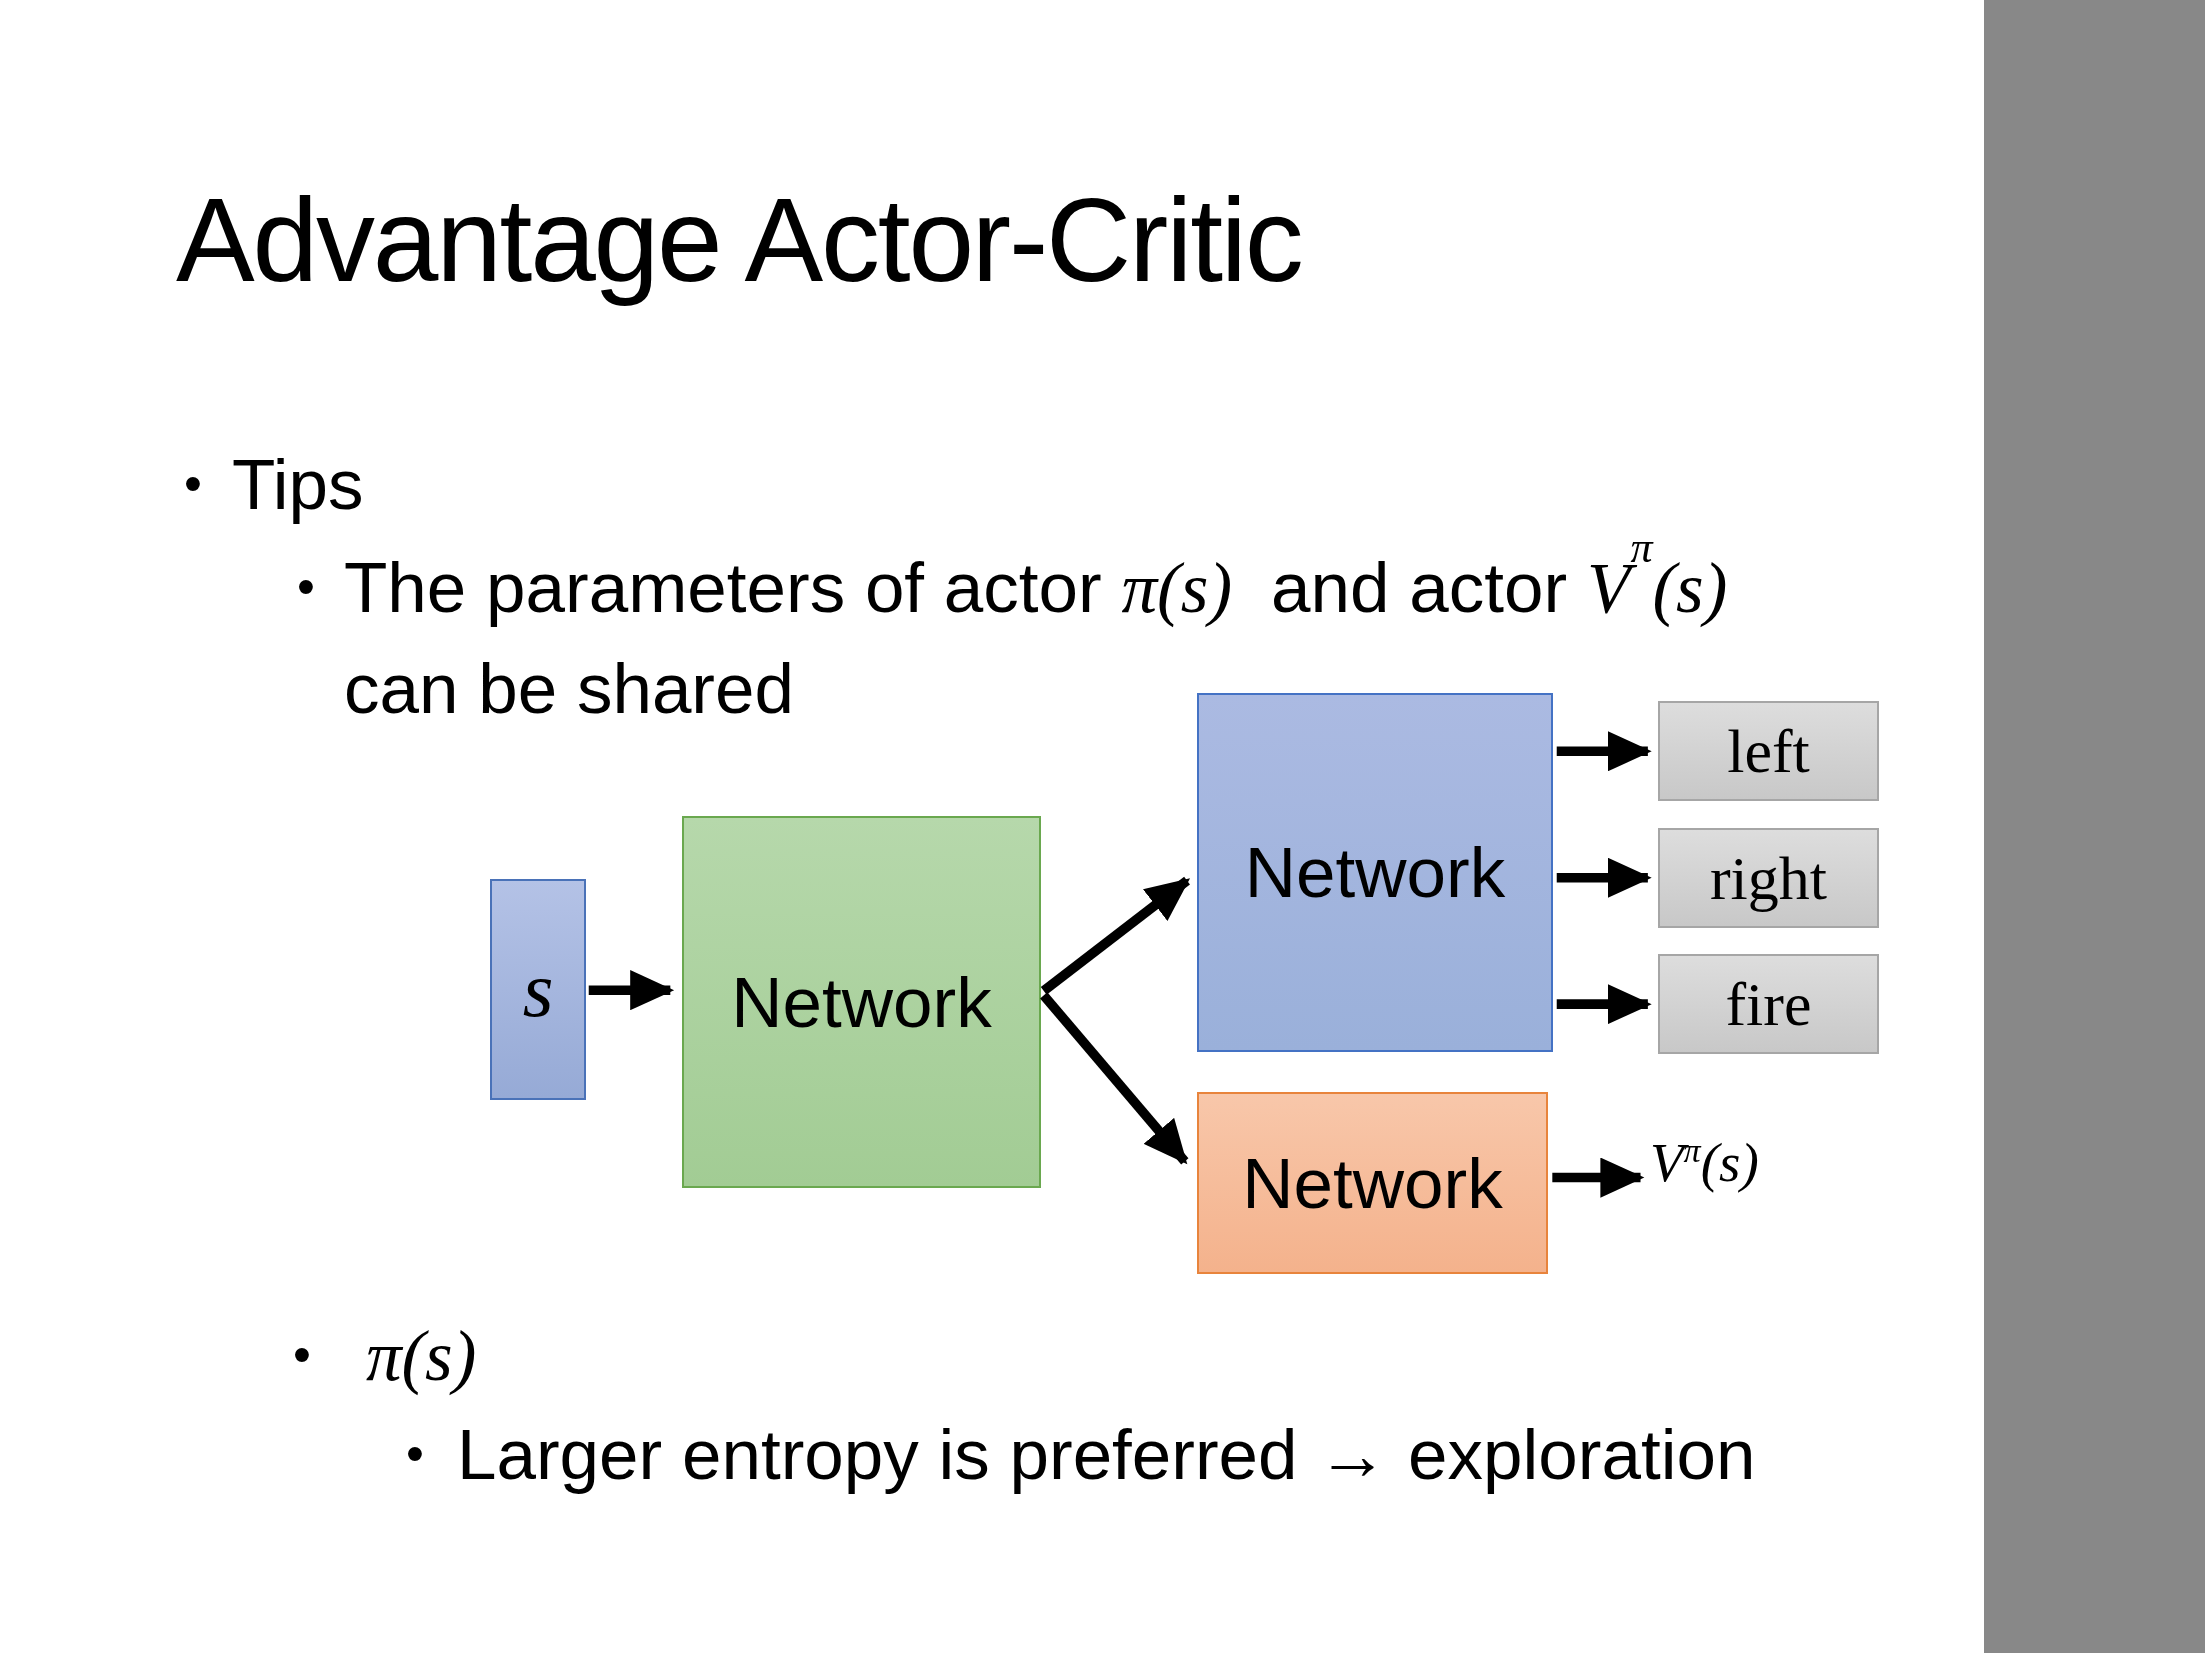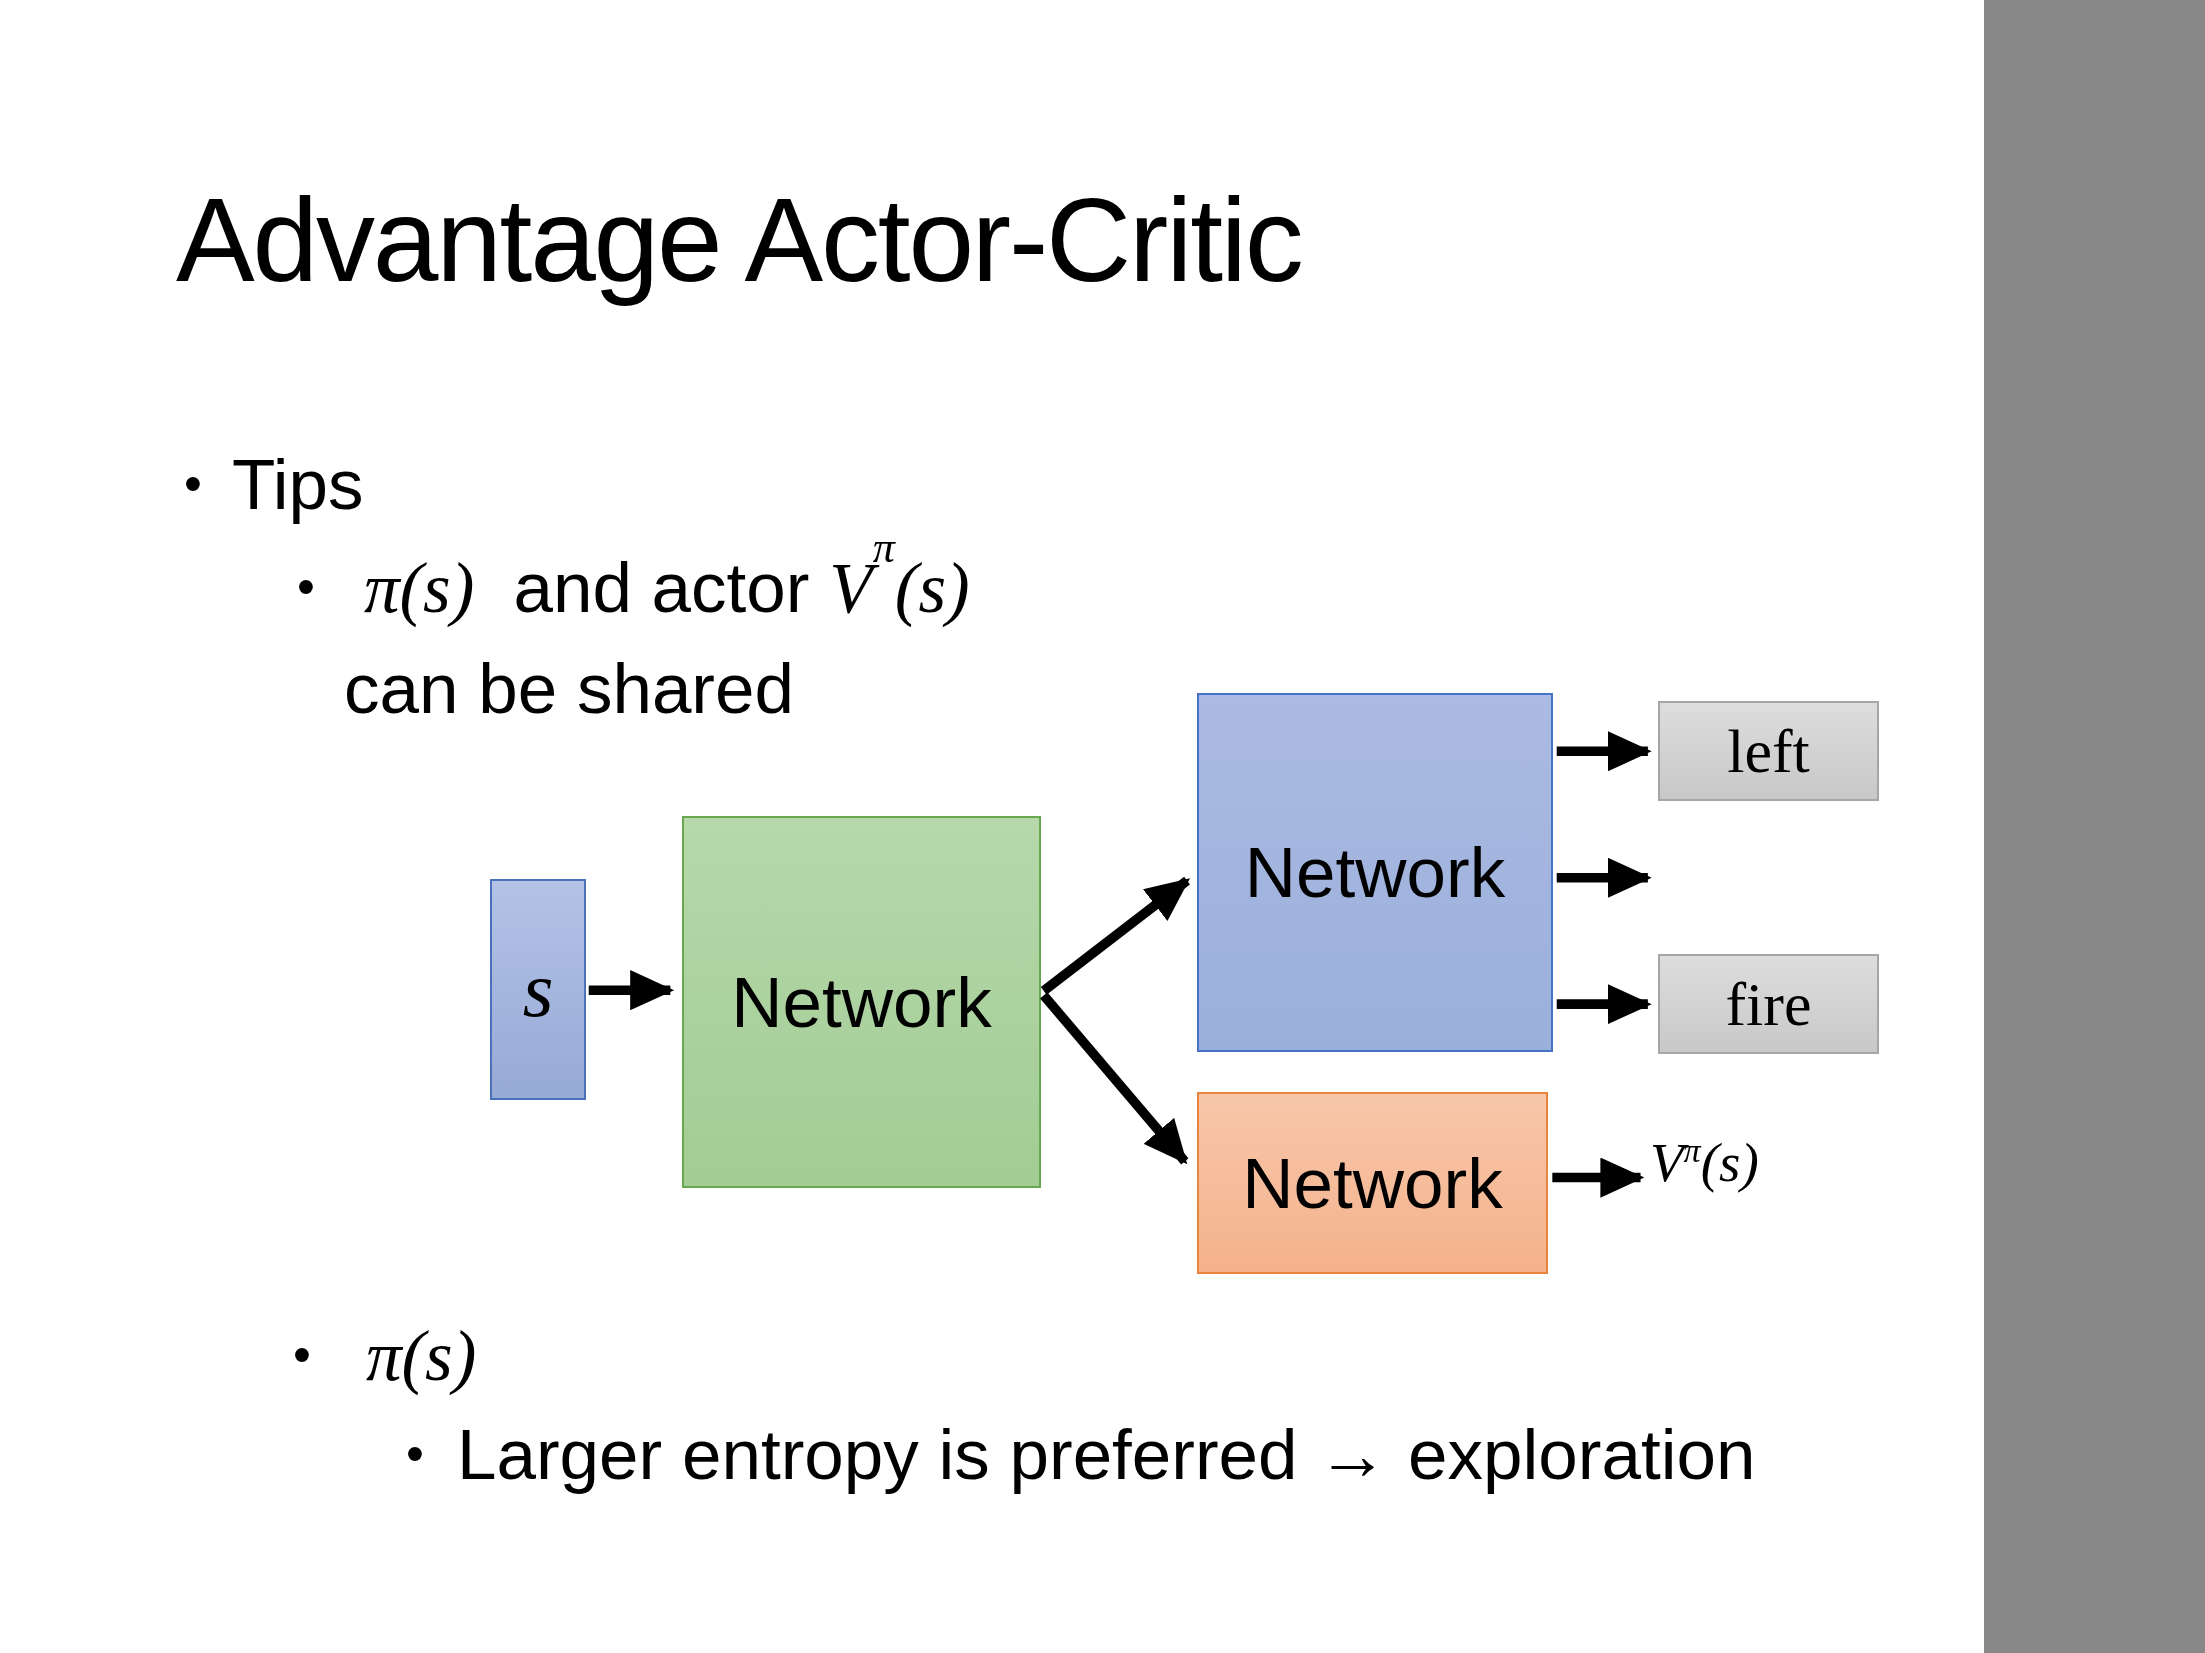--- a/index.html
+++ b/index.html
@@ -63,20 +63,21 @@
 
   <div class="title">Advantage Actor-Critic</div>
 
   <div class="row" style="left:184px; top:441px;">
     <span class="bdot" style="flex:0 0 48px;">•</span>
     <span>Tips</span>
   </div>
 
   <div class="row" style="left:297px; top:544px;">
     <span class="bdot" style="flex:0 0 47px;">•</span>
+    <span>The parameters of actor</span>
     <span class="m gap-l">π(s)</span>
     <span class="gap-l" style="margin-left:0.55em;">and actor</span>
     <span class="m gap-l">V</span>
     <span class="m sup">π</span>
     <span class="m">(s)</span>
   </div>
 
   <div class="row" style="left:344px; top:645px;">
     <span>can be shared</span>
   </div>
@@ -103,20 +104,23 @@
     <span>Network</span>
   </div>
 
   <div class="box critic-box">
     <span>Network</span>
   </div>
 
   <div class="box action-box action-left">
     <span>left</span>
   </div>
+  <div class="box action-box action-right">
+    <span>right</span>
+  </div>
   <div class="box action-box action-fire">
     <span>fire</span>
   </div>
 
   <div class="value-label">
     <span>V</span><span class="sup">π</span><span>(s)</span>
   </div>
 
   <svg class="arrows" width="2205" height="1654" viewBox="0 0 3000 2250">
     <defs>

